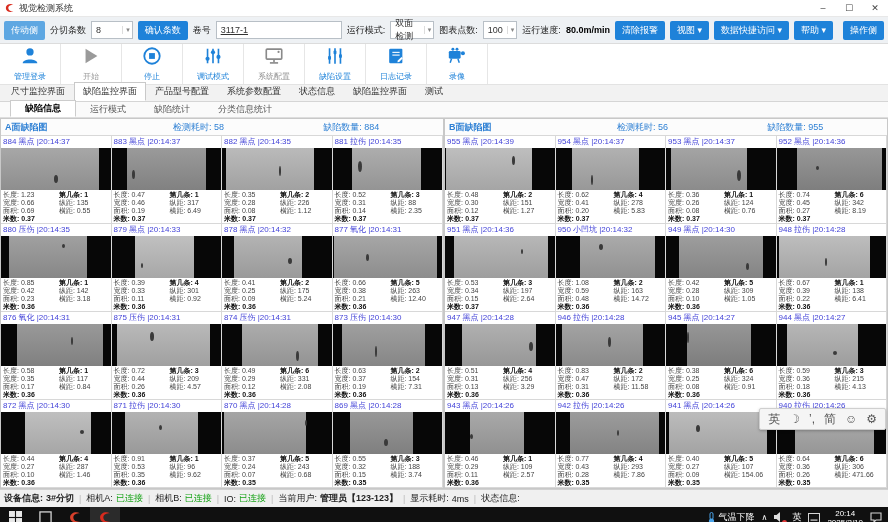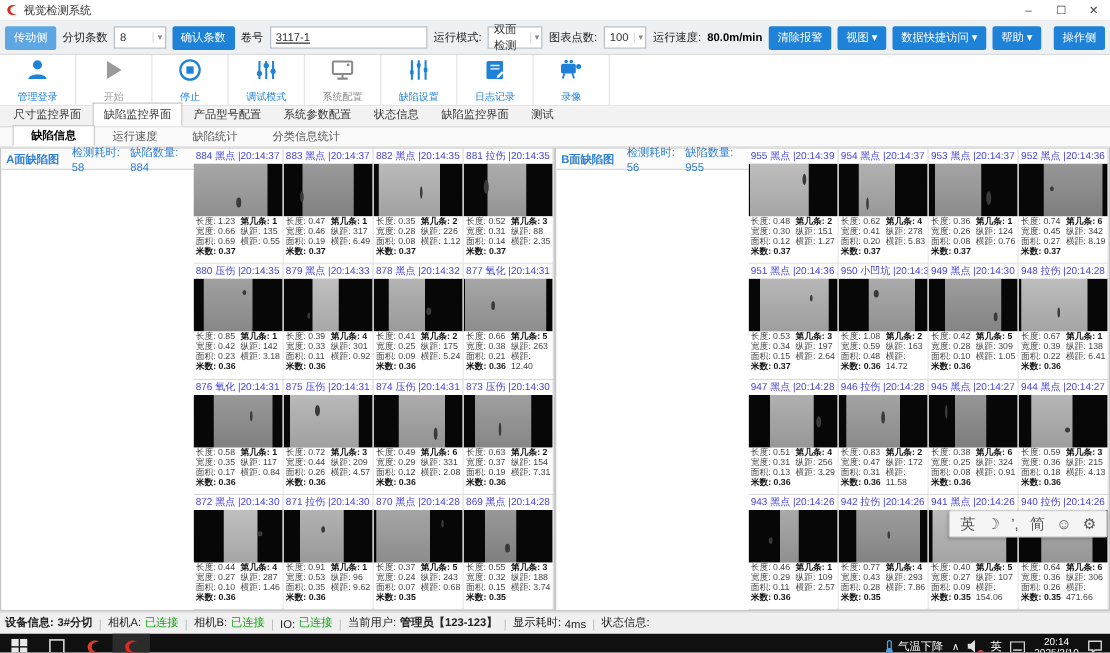--- a/index.html
+++ b/index.html
@@ -30,21 +30,21 @@
   .rb-item .rb-lbl{font-size:8px;margin-top:1px;white-space:nowrap;}
   
   .tabs1{height:16px;background:#f2f2f2;display:flex;align-items:flex-end;padding-left:2px;border-bottom:1px solid #d5d5d5;}
   .tab1{font-size:9px;color:#333;padding:2px 8px;border:1px solid transparent;cursor:pointer;white-space:nowrap;}
   .tab1.active{background:#fff;border:1px solid #c9c9c9;border-bottom:1px solid #fff;}
   .tabs2{height:15px;background:#fafafa;display:flex;align-items:flex-end;padding-left:10px;border-bottom:1px solid #ddd;}
   .tab2{font-size:9px;color:#555;padding:1px 14px;cursor:pointer;white-space:nowrap;}
   .tab2.active{background:#fff;border:1px solid #ccc;border-bottom:1px solid #fff;color:#000;font-weight:bold;}
   
   .content{height:371px;display:flex;}
-  .panel{width:50%;border:1px solid #c8c8c8;box-sizing:border-box;display:flex;flex-direction:row;background:#fff;}
+  .panel{width:50%;border:1px solid #c8c8c8;box-sizing:border-box;display:flex;flex-direction:column;background:#fff;}
   .p-head{height:16px;display:flex;align-items:center;font-size:9px;border-bottom:1px solid #d8d8d8;background:#fcfcfc;}
   .p-title{color:#2f80d4;font-weight:bold;padding-left:4px;width:38%;}
   .p-time{color:#2f80d4;width:34%;}
   .p-count{color:#2f80d4;}
   .p-grid{flex:1;display:flex;flex-wrap:wrap;}
   .cell{width:25%;box-sizing:border-box;border-right:1px solid #d8d8d8;border-bottom:1px solid #d8d8d8;display:flex;flex-direction:column;cursor:pointer;background:#fff;}
   .c-title{height:12px;font-size:8px;color:#4343d8;padding-left:2px;white-space:nowrap;overflow:hidden;line-height:12px;}
   .c-img{height:42px;position:relative;overflow:hidden;background:#a9a9a9;}
   .c-img .mid{position:absolute;top:0;bottom:0;}
   .c-img .bar{position:absolute;top:0;bottom:0;background:#070707;}
@@ -203,21 +203,21 @@
     <span class="tab1">尺寸监控界面</span>
     <span class="tab1 active">缺陷监控界面</span>
     <span class="tab1">产品型号配置</span>
     <span class="tab1">系统参数配置</span>
     <span class="tab1">状态信息</span>
     <span class="tab1">缺陷监控界面</span>
     <span class="tab1">测试</span>
   </div>
 <div class="tabs2" id="tabs2">
     <span class="tab2 active">缺陷信息</span>
-    <span class="tab2">运行速度</span>
+    <span class="tab2">运行模式</span>
     <span class="tab2">缺陷统计</span>
     <span class="tab2">分类信息统计</span>
   </div>
 
 <div class="content" id="content">
     <div class="panel">
       <div class="p-head">
         <span class="p-title">A面缺陷图</span>
         <span class="p-time">检测耗时:  58</span>
         <span class="p-count">缺陷数量:  884</span>

